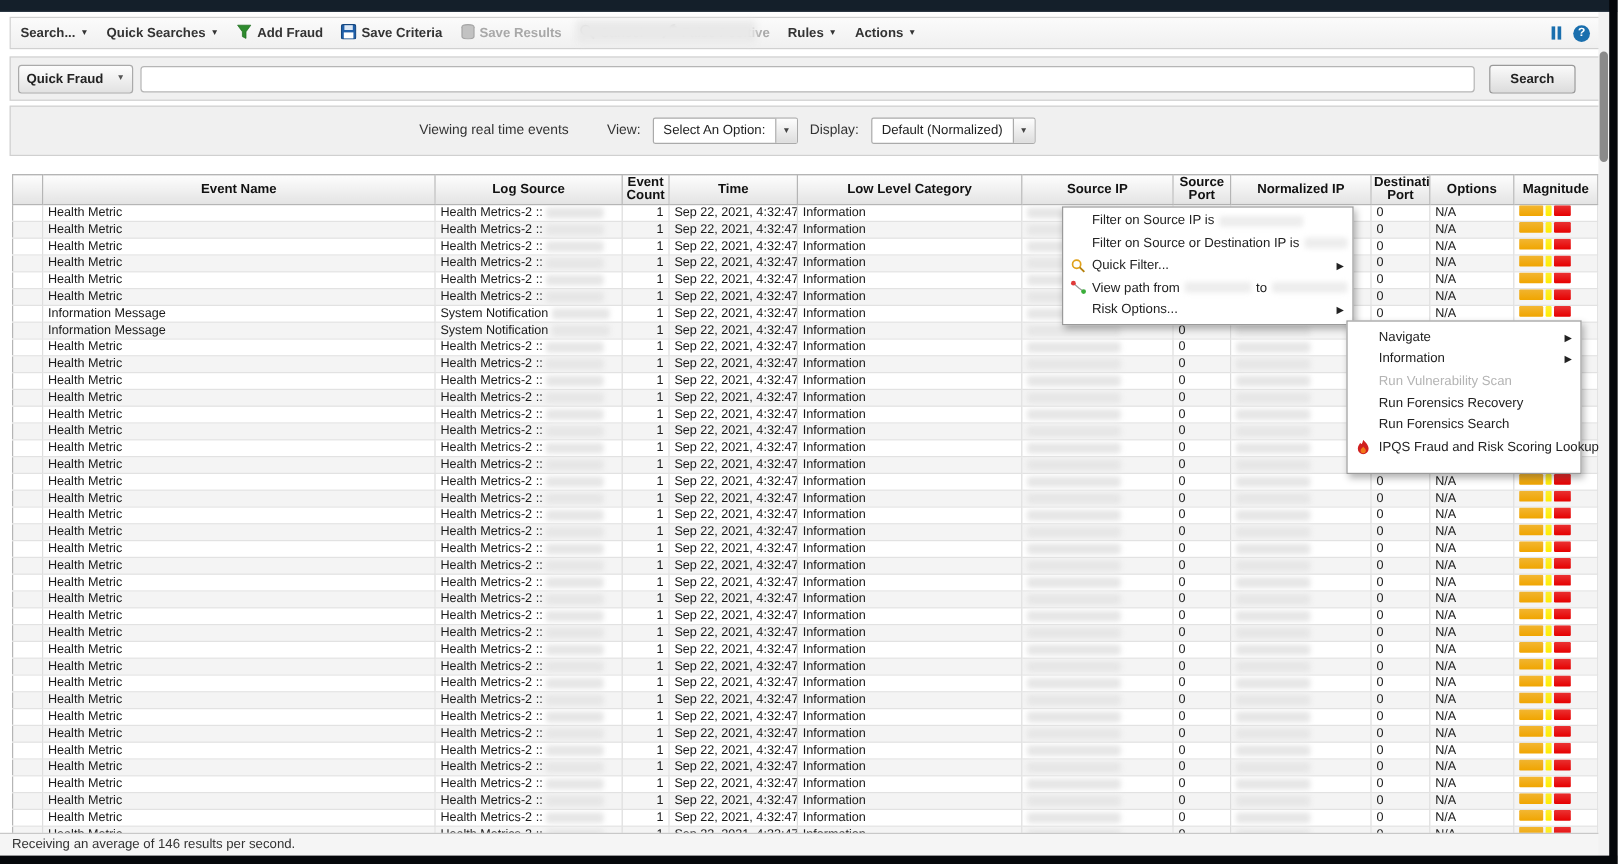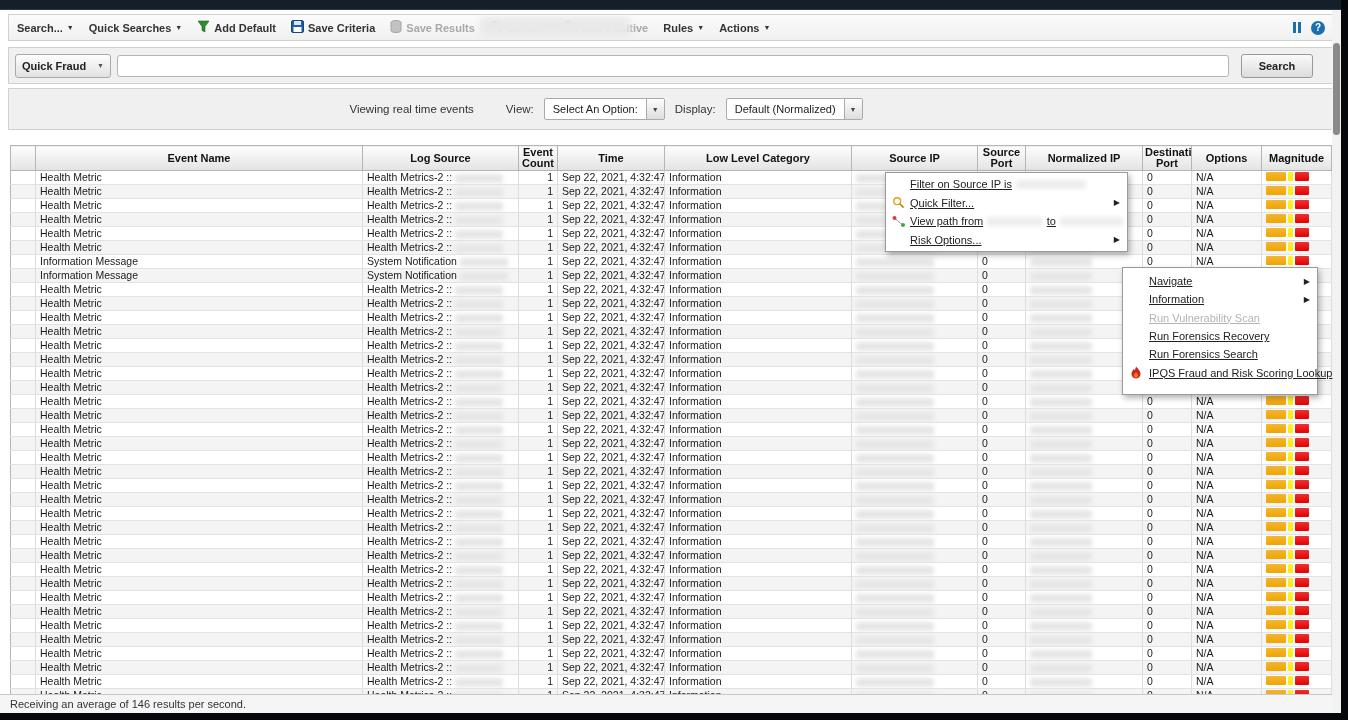--- a/index.html
+++ b/index.html
@@ -98,21 +98,21 @@
 
   
   .menu {
     position:absolute; background:#fff; border:1px solid #9a9a9a;
     box-shadow:2px 3px 6px rgba(0,0,0,.30); z-index:20; font-size:11px; color:#222;
   }
   .menu1 { left:885px; top:172px; width:243px; padding:2px 0; }
   .menu2 { left:1122px; top:267px; width:196px; height:128px; padding:4px 0; }
   .mi { display:flex; align-items:center; height:18.5px; cursor:pointer; position:relative; }
   .mi .gut { width:24px; flex:0 0 24px; display:flex; align-items:center; justify-content:center; }
-  .mi .lbl { white-space:nowrap;text-decoration:underline; }
+  .mi .lbl { white-space:nowrap; }
   .mi .arrow { position:absolute; right:7px; font-size:8px; color:#222; }
   .mi.disabled { color:#b4b4b4; cursor:default; }
   .mi .redact { margin:0 4px; background:#ededed; }
   .menu2 .mi { height:18.3px; }
   .menu2 .mi .gut { width:26px; flex:0 0 26px; }
 </style>
 </head>
 <body>
 
 <div id="app">
@@ -127,21 +127,21 @@
     <div class="tb-item">
       <span>Quick Searches</span>
       <span class="caret">▼</span>
     </div>
     <div class="tb-item">
       <span>
         <svg width="13" height="13" viewBox="0 0 13 13">
             <path d="M1 1 L12 1 L8 6.5 L8 12 L5 10.5 L5 6.5 Z" fill="#2e8b2e" stroke="#1d6b1d" stroke-width="0.6"></path>
           </svg>
       </span>
-      <span>Add Default</span>
+      <span>Add Fraud</span>
     </div>
     <div class="tb-item">
       <span>
         <svg width="13" height="13" viewBox="0 0 13 13">
             <rect x="0.5" y="0.5" width="12" height="12" rx="1.5" fill="#1f5fa9" stroke="#16477f"></rect>
             <rect x="3" y="1" width="7" height="4" fill="#dce8f5"></rect>
             <rect x="2.5" y="7" width="8" height="5" fill="#ffffff"></rect>
           </svg>
       </span>
       <span>Save Criteria</span>
@@ -939,20 +939,25 @@
     </table>
   </div>
 
   <div class="menu menu1">
       <div class="mi">
         <span class="gut"></span>
         <span class="lbl">Filter on Source IP is</span>
         <span class="redact" style="width: 70px;"></span>
       </div>
       <div class="mi">
+        <span class="gut"></span>
+        <span class="lbl">Filter on Source or Destination IP is</span>
+        <span class="redact" style="width: 70px;"></span>
+      </div>
+      <div class="mi">
         <span class="gut">
           <svg width="13" height="13" viewBox="0 0 13 13">
             <circle cx="5.2" cy="5.2" r="3.4" fill="none" stroke="#e0a11b" stroke-width="1.4"></circle>
             <line x1="7.8" y1="7.8" x2="11.6" y2="11.6" stroke="#b5820f" stroke-width="1.6"></line>
           </svg>
         </span>
         <span class="lbl">Quick Filter...</span>
         <span class="arrow">▶</span>
       </div>
       <div class="mi">

